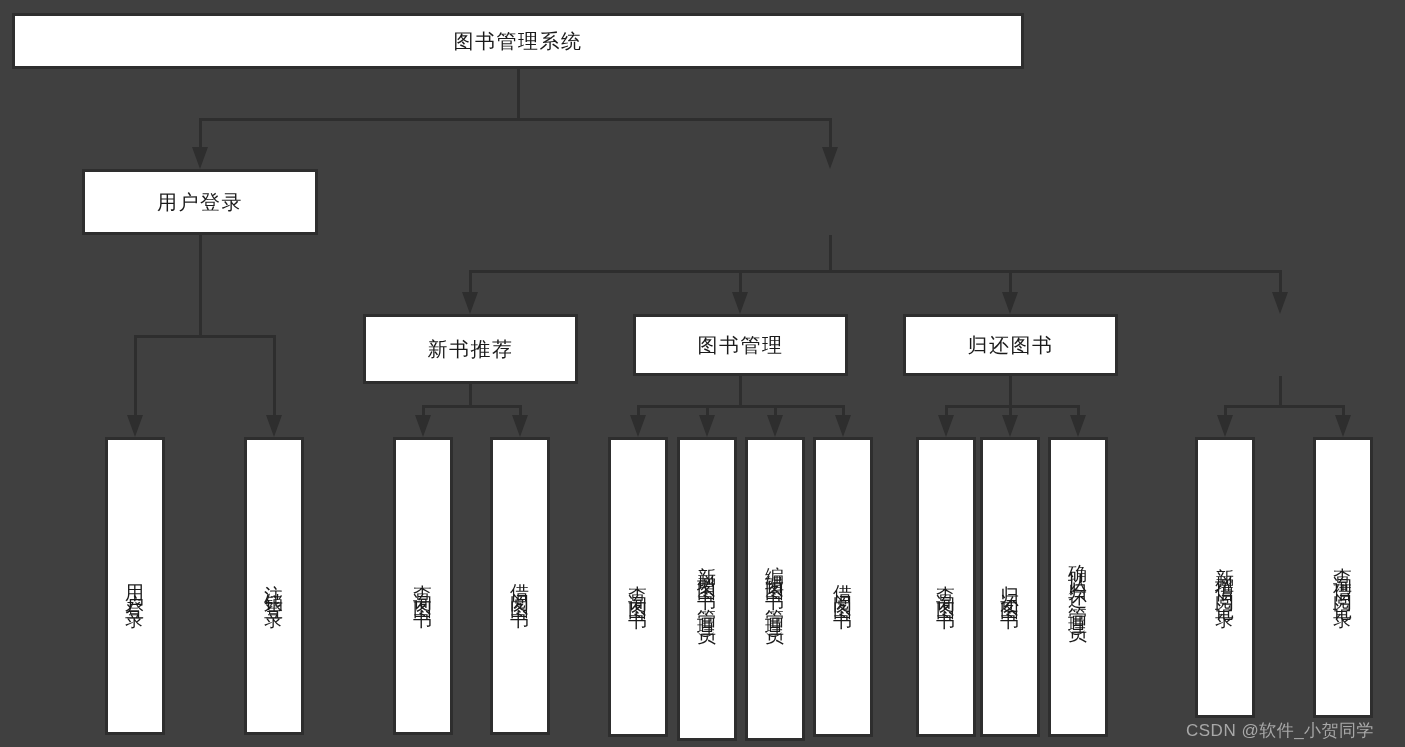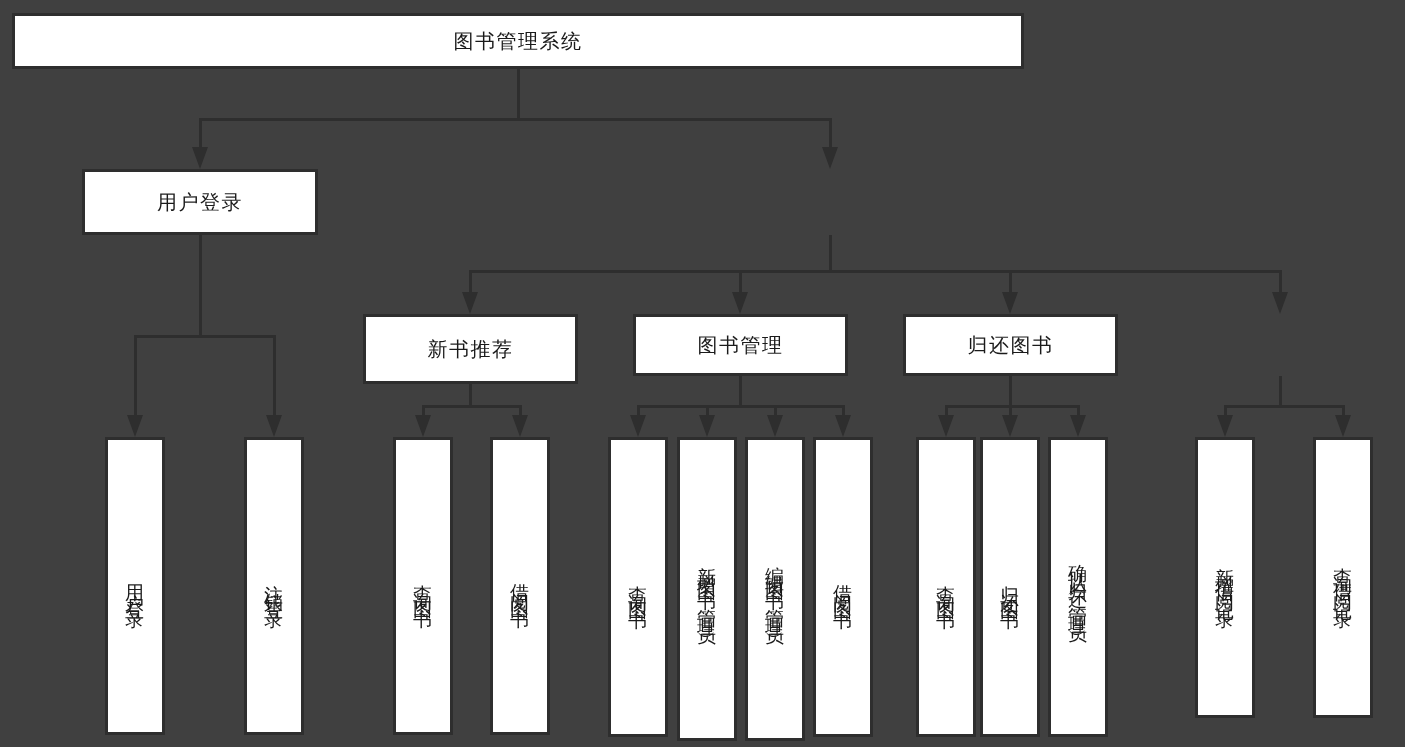--- a/index.html
+++ b/index.html
@@ -112,14 +112,15 @@
   <div class="node vnode" style="left:745px;top:437px;width:60px;height:304px;">编辑图书（管理员）</div>
   <div class="node vnode" style="left:813px;top:437px;width:60px;height:300px;">借阅图书</div>
 
   <div class="node vnode" style="left:916px;top:437px;width:60px;height:300px;">查询图书</div>
   <div class="node vnode" style="left:980px;top:437px;width:60px;height:300px;">归还图书</div>
   <div class="node vnode" style="left:1048px;top:437px;width:60px;height:300px;">确认归还（管理员）</div>
 
   <div class="node vnode" style="left:1195px;top:437px;width:60px;height:281px;">新增借阅记录</div>
   <div class="node vnode" style="left:1313px;top:437px;width:60px;height:281px;">查询借阅记录</div>
 
+  <div class="watermark">CSDN @软件_小贺同学</div>
 
 </div>
 
 </body></html>

